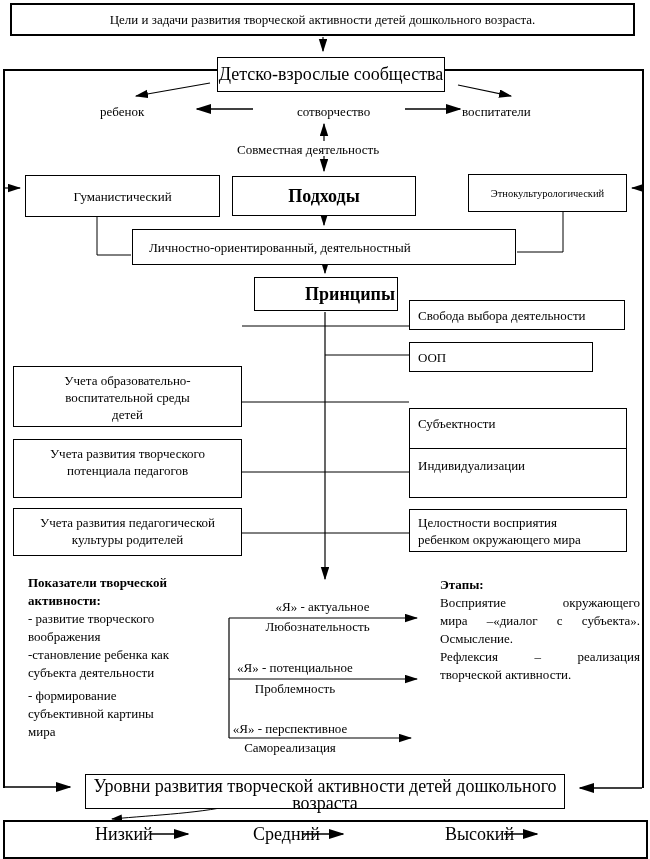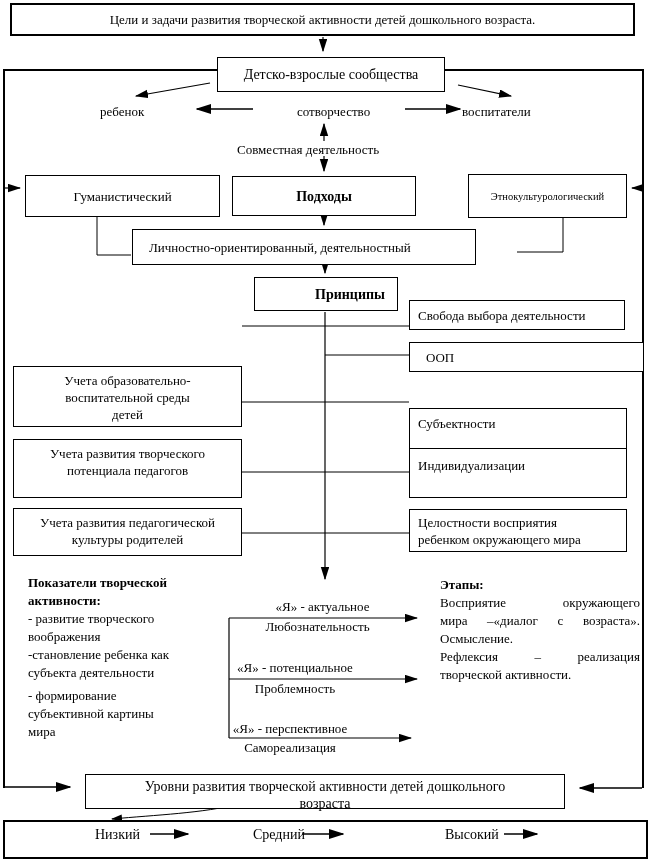--- a/index.html
+++ b/index.html
@@ -13,21 +13,21 @@
   .box.thick{border-width:2px;}
   .box.leftal{align-items:flex-start;text-align:left;}
   .lbl{position:absolute;z-index:2;white-space:nowrap;line-height:15px;}
   .b{font-weight:bold;}
   .blk{position:absolute;z-index:2;line-height:18px;}
   .blk div{white-space:nowrap;}
   .gap{margin-top:5px;}
   .jline{display:flex;justify-content:space-between;white-space:normal;}
   .center{text-align:center;}
   .small{font-size:10.5px;line-height:13px;}
-  .mid{font-size:14px;}
+  .mid{font-size:18px;}
 </style>
 </head>
 <body>
 
 <div id="stage">
 
   <svg id="wires" viewBox="0 0 650 859">
     <defs>
       <marker id="arr" markerWidth="11" markerHeight="8" refX="10" refY="3.5" orient="auto">
         <path d="M0,0 L11,3.5 L0,7 Z" fill="#000"></path>
@@ -85,24 +85,24 @@
   <div class="lbl" style="left:297px;top:104px;">сотворчество</div>
   <div class="lbl" style="left:462px;top:104px;">воспитатели</div>
   <div class="lbl" style="left:237px;top:142px;">Совместная деятельность</div>
 
   <div class="box vcenter" style="left:25px;top:175px;width:195px;height:42px;">
     <div>Гуманистический</div>
   </div>
   <div class="box vcenter b mid" style="left:232px;top:176px;width:184px;height:40px;">
     <div>Подходы</div>
   </div>
-  <div class="box vcenter small" style="left:468px;top:174px;width:159px;height:44px;">
+  <div class="box vcenter small" style="left:468px;top:174px;width:159px;height:38px;">
     <div>Этнокультурологический</div>
   </div>
-  <div class="box vcenter leftal" style="left:132px;top:229px;width:344px;height:36px;padding-left:16px;">
+  <div class="box vcenter leftal" style="left:132px;top:229px;width:384px;height:36px;padding-left:16px;">
     <div>Личностно-ориентированный, деятельностный</div>
   </div>
 
   <div class="box vcenter b mid" style="left:254px;top:277px;width:144px;height:34px;padding-left:48px;">
     <div>Принципы</div>
   </div>
 
   <div class="box" style="left:13px;top:366px;width:229px;height:61px;padding-top:5px;">
     <div>Учета образовательно-</div>
     <div>воспитательной среды</div>
@@ -113,21 +113,21 @@
     <div>потенциала педагогов</div>
   </div>
   <div class="box" style="left:13px;top:508px;width:229px;height:48px;padding-top:5px;">
     <div>Учета развития педагогической</div>
     <div>культуры родителей</div>
   </div>
 
   <div class="box leftal vcenter" style="left:409px;top:300px;width:216px;height:30px;padding-left:8px;">
     <div>Свобода выбора деятельности</div>
   </div>
-  <div class="box leftal vcenter" style="left:409px;top:342px;width:235px;height:30px;padding-left:16px;justify-content:center;">
+  <div class="box leftal vcenter" style="left:409px;top:342px;width:184px;height:30px;padding-left:8px;justify-content:center;">
     <div>ООП</div>
   </div>
   <div class="box leftal" style="left:409px;top:408px;width:218px;height:48px;padding:6px 0 0 8px;">
     <div>Субъектности</div>
   </div>
   <div class="box leftal" style="left:409px;top:448px;width:218px;height:50px;padding:8px 0 0 8px;">
     <div>Индивидуализации</div>
   </div>
   <div class="box leftal" style="left:409px;top:509px;width:218px;height:43px;padding:4px 0 0 8px;">
     <div>Целостности восприятия</div>
@@ -162,21 +162,21 @@
   <div class="blk" style="left:440px;top:576px;width:200px;">
     <div class="b">Этапы:</div>
     <div class="jline">
       <span>Восприятие</span>
         <span>окружающего</span>
     </div>
     <div class="jline">
       <span>мира</span>
         <span>–«диалог</span>
         <span>с</span>
-        <span>возраста».</span>
+        <span>субъекта».</span>
     </div>
     <div>Осмысление.</div>
     <div class="jline">
       <span>Рефлексия</span>
         <span>–</span>
         <span>реализация</span>
     </div>
     <div>творческой активности.</div>
   </div>
 

